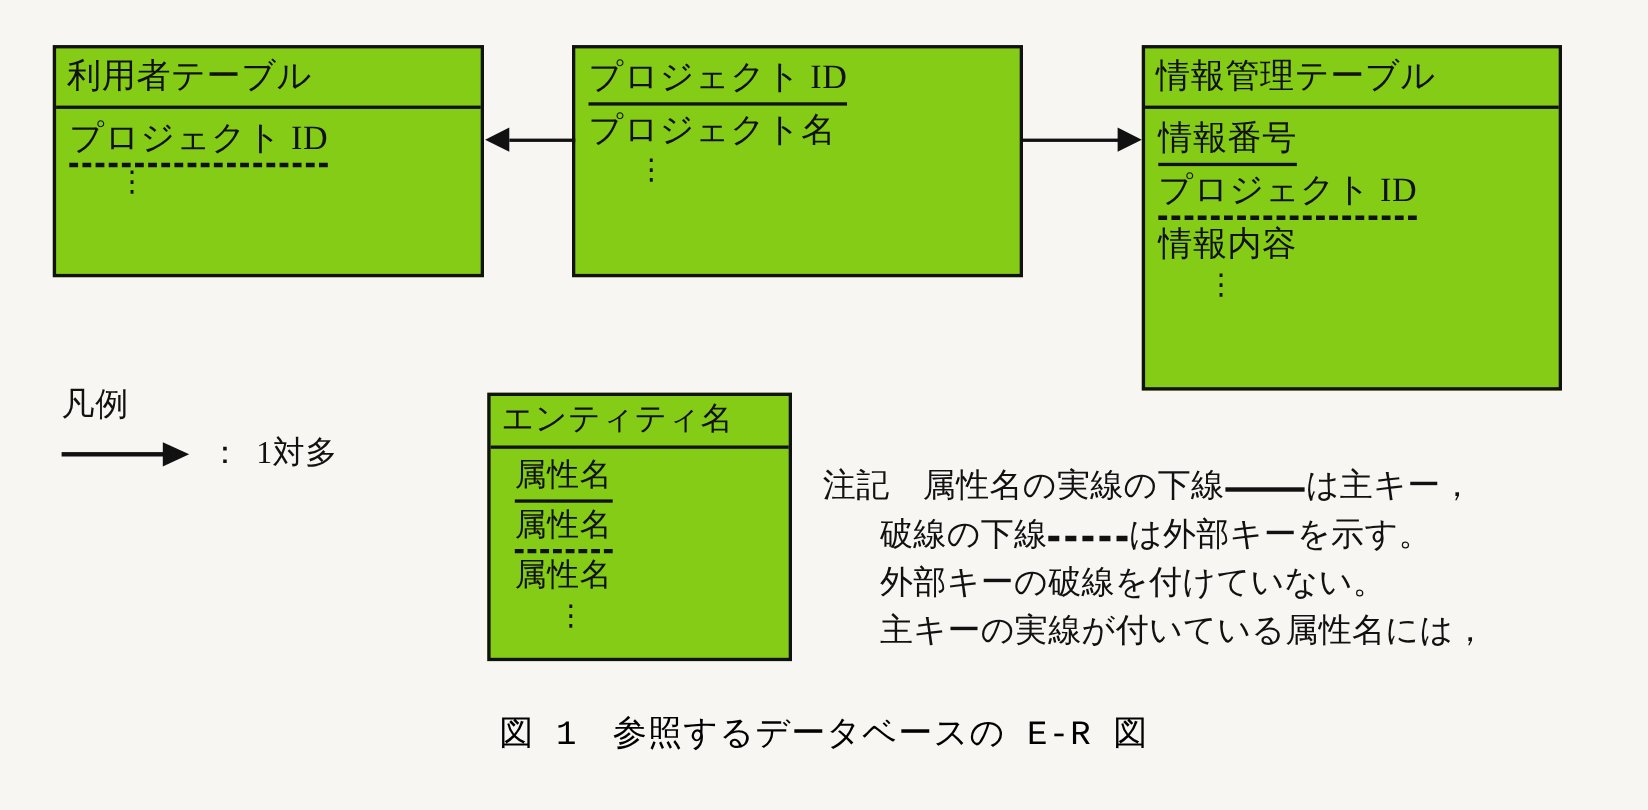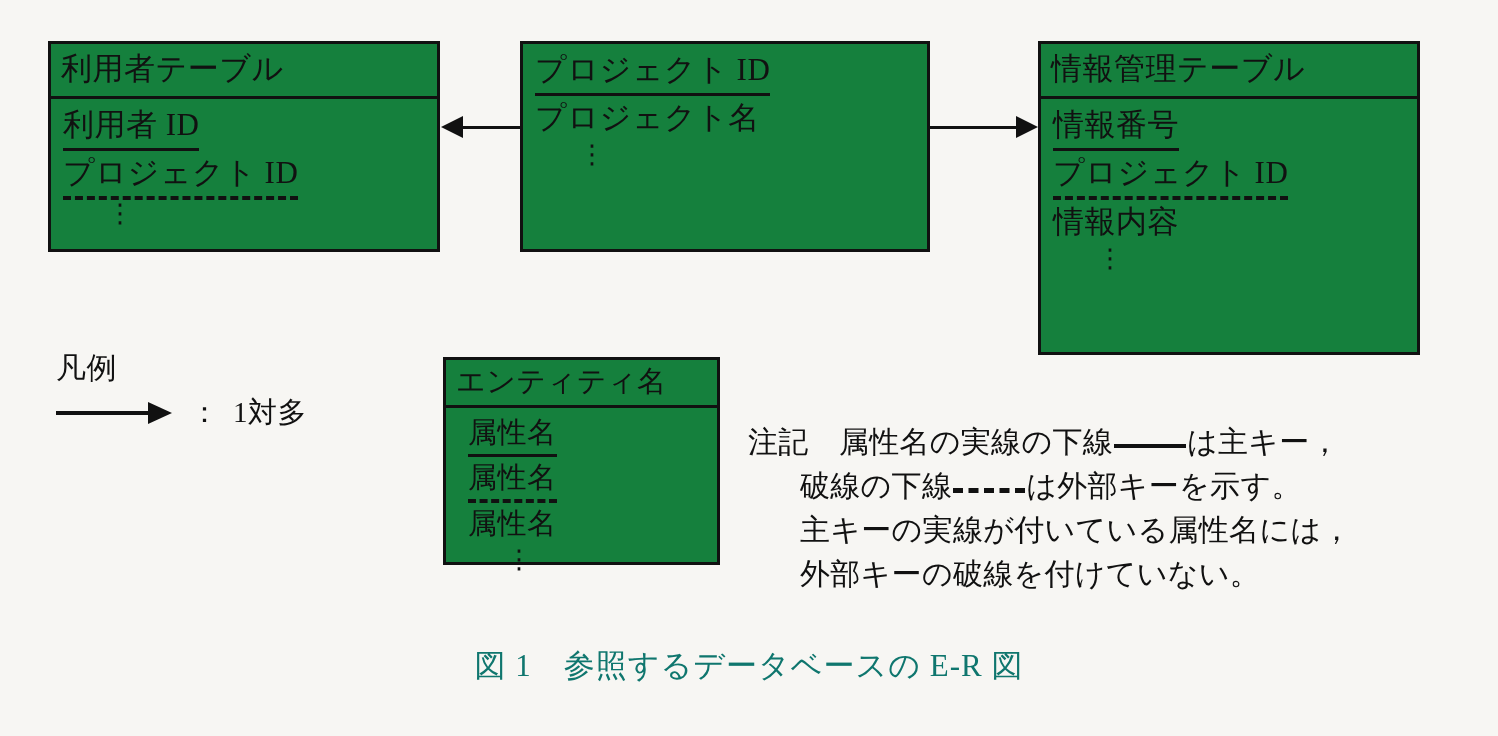--- a/index.html
+++ b/index.html
@@ -18,21 +18,21 @@
     position: relative;
     width: 1498px;
     height: 736px;
   }
 
   
   .entity-box {
     position: absolute;
     box-sizing: border-box;
     border: 3px solid #111111;
-    background: #15803d;
+    background: #84cc16;
   }
   .entity-header {
     box-sizing: border-box;
     border-bottom: 3px solid #111111;
     padding: 4px 10px 6px 10px;
     font-size: 31px;
     line-height: 1.35;
     white-space: nowrap;
     letter-spacing: 0.5px;
   }
@@ -172,35 +172,34 @@
     margin: 0 1px;
   }
 
   
   #caption {
     position: absolute;
     left: 0;
     top: 645px;
     width: 1498px;
     text-align: center;
-    font-family: Liberation Serif, serif;
+    font-family: Liberation Mono, monospace;
     font-size: 31px;
     letter-spacing: 1px;
-    color: #0f766e;
+    color: #000000;
   }
 </style>
 </head>
 <body>
 
 <div id="canvas">
 
   <div class="entity-box" id="entity-user" style="left:48px; top:41px; width:392px; height:211px;">
     <div class="entity-header">利用者テーブル</div>
     <div class="entity-body">
-      <div class="attr pk"><span class="attr-text">利用者 ID</span></div>
       <div class="attr fk"><span class="attr-text">プロジェクト ID</span></div>
       <div class="attr ellipsis">⋮</div>
     </div>
   </div>
 
   <div class="entity-box" id="entity-project" style="left:520px; top:41px; width:410px; height:211px;">
     <div class="entity-body">
       <div class="attr pk"><span class="attr-text">プロジェクト ID</span></div>
       <div class="attr"><span class="attr-text">プロジェクト名</span></div>
       <div class="attr ellipsis">⋮</div>
@@ -228,32 +227,32 @@
     <div id="legend-row">
       <div id="legend-arrow">
         <div class="shaft"></div>
         <div class="head"></div>
       </div>
       <div id="legend-colon">：</div>
       <div id="legend-text">1対多</div>
     </div>
   </div>
 
-  <div class="entity-box" id="entity-example" style="left:443px; top:357px; width:277px; height:208px;">
+  <div class="entity-box" id="entity-example" style="left:443px; top:357px; width:277px; height:244px;">
     <div class="entity-header" style="font-size:29px; padding:2px 10px 4px 10px;">エンティティ名</div>
     <div class="entity-body" style="padding-left:22px;">
       <div class="attr pk" style="font-size:29px;"><span class="attr-text">属性名</span></div>
       <div class="attr fk" style="font-size:29px;"><span class="attr-text">属性名</span></div>
       <div class="attr" style="font-size:29px;"><span class="attr-text">属性名</span></div>
       <div class="attr ellipsis" style="padding-left:38px;">⋮</div>
     </div>
   </div>
 
   <div id="note">
     <div class="note-line"><span>注記</span>　<span>属性名の実線の下線</span><span class="rule-solid"></span><span>は主キー，</span></div>
     <div class="note-line indent"><span>破線の下線</span><span class="rule-dashed"></span><span>は外部キーを示す。</span></div>
+    <div class="note-line indent">外部キーの破線を付けていない。</div>
     <div class="note-line indent">主キーの実線が付いている属性名には，</div>
-    <div class="note-line indent">外部キーの破線を付けていない。</div>
   </div>
 
   <div id="caption">図 1　参照するデータベースの E-R 図</div>
 
 </div>
 
 </body></html>

